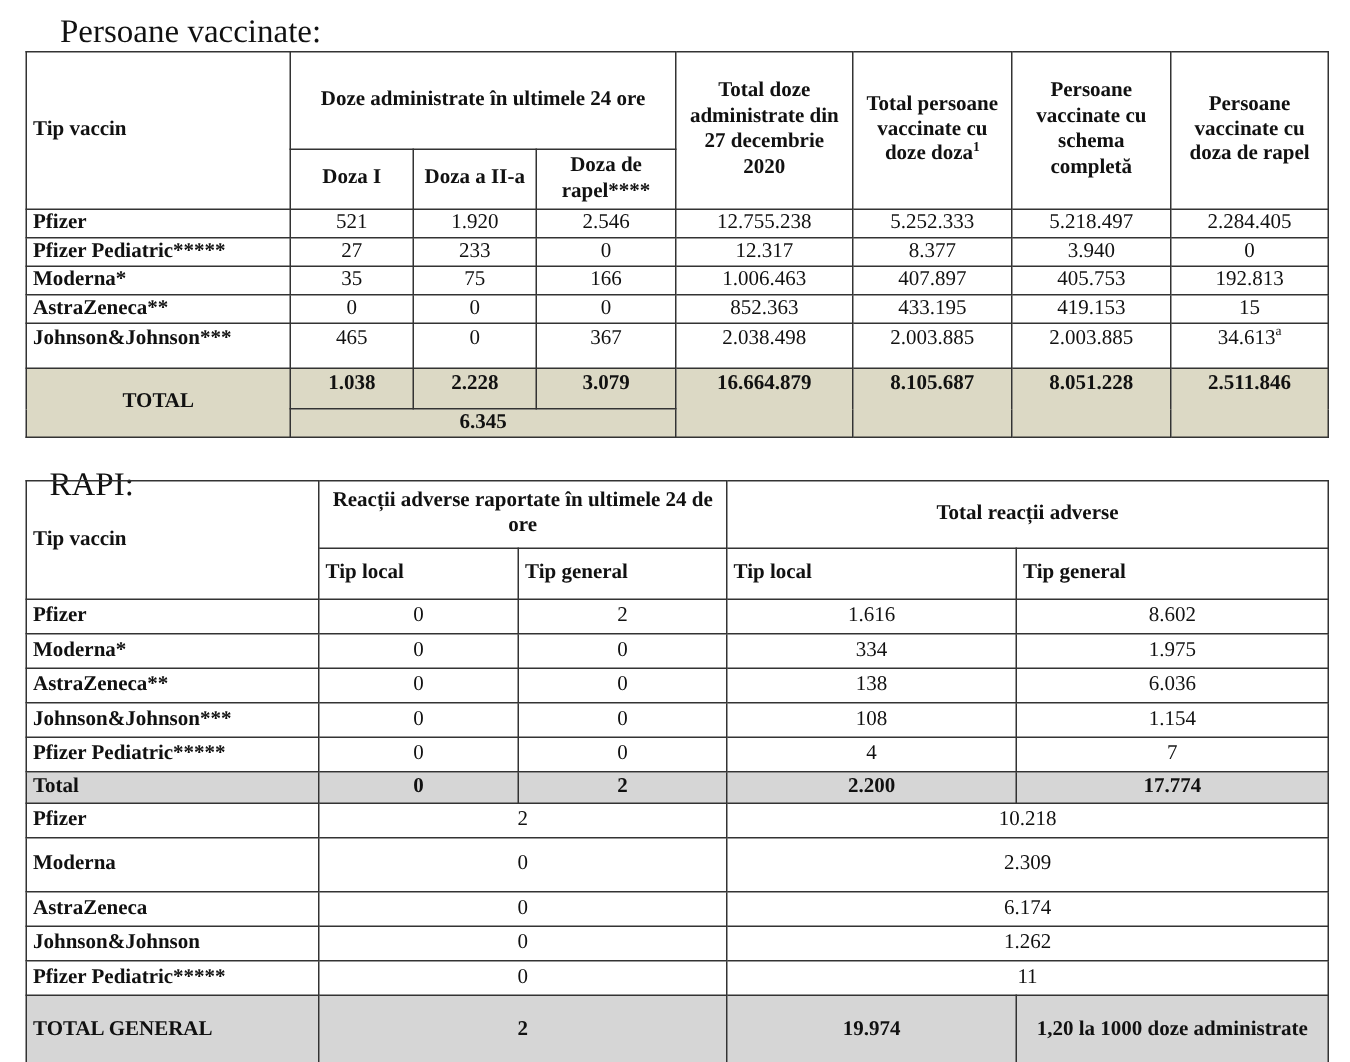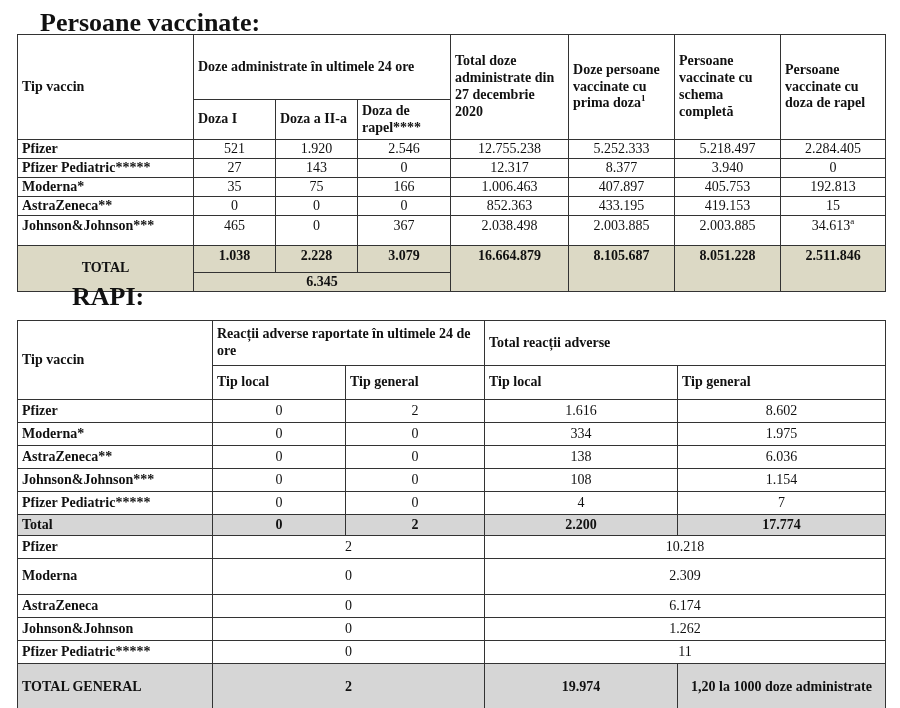--- a/index.html
+++ b/index.html
@@ -3,32 +3,32 @@
 <meta charset="utf-8">
 <style>
   * { box-sizing: border-box; }
   html, body { margin: 0; padding: 0; background: #ffffff; }
   body {
     width: 900px; height: 708px; overflow: hidden; position: relative;
     font-family: "Liberation Serif", "DejaVu Serif", serif;
     color: #111;
   }
   .heading {
-    position: absolute; font-weight: bold; font-size: 26px; line-height: 1;
+    position: absolute; font-weight: normal; font-size: 22px; line-height: 1;
     font-family: "Liberation Serif", serif;
   }
   table {
     position: absolute; border-collapse: collapse; table-layout: fixed;
     font-family: "Liberation Serif", serif; font-size: 14px;
   }
   td, th {
     border: 1.5px solid #333; padding: 0 4px; vertical-align: middle;
     line-height: 1.2;
   }
-  th { font-weight: bold; text-align: left; }
+  th { font-weight: bold; text-align: center; }
   .left { text-align: left; }
   .center { text-align: center; }
   .bold { font-weight: bold; }
   .vtop { vertical-align: top; padding-top: 2px; }
   .tan { background: #dcd9c5; }
   .gray { background: #d6d6d6; }
   sup { font-size: 9px; line-height: 0; vertical-align: super; }
 </style>
 </head>
 <body>
@@ -44,21 +44,21 @@
     <col style="width:118px">
       <col style="width:106px">
       <col style="width:106px">
       <col style="width:105px">
   </colgroup>
   <tbody>
       <tr style="height:65px">
     <th rowspan="2" class="left">Tip vaccin</th>
     <th colspan="3">Doze administrate în ultimele 24 ore</th>
     <th rowspan="2">Total doze administrate din 27 decembrie 2020</th>
-    <th rowspan="2"><span>Doze persoane vaccinate cu prima doza</span><sup>1</sup></th>
+    <th rowspan="2"><span>Total persoane vaccinate cu doze doza</span><sup>1</sup></th>
     <th rowspan="2">Persoane vaccinate cu schema completă</th>
     <th rowspan="2">Persoane vaccinate cu doza de rapel</th>
   </tr>
   <tr style="height:40px">
     <th>Doza I</th>
     <th>Doza a II-a</th>
     <th>Doza de rapel****</th>
   </tr>
   <tr style="height:19px">
     <td class="left bold">Pfizer</td>
@@ -66,21 +66,21 @@
     <td class="center">1.920</td>
     <td class="center">2.546</td>
     <td class="center">12.755.238</td>
     <td class="center">5.252.333</td>
     <td class="center">5.218.497</td>
     <td class="center">2.284.405</td>
   </tr>
   <tr style="height:19px">
     <td class="left bold">Pfizer Pediatric*****</td>
     <td class="center">27</td>
-    <td class="center">143</td>
+    <td class="center">233</td>
     <td class="center">0</td>
     <td class="center">12.317</td>
     <td class="center">8.377</td>
     <td class="center">3.940</td>
     <td class="center">0</td>
   </tr>
   <tr style="height:19px">
     <td class="left bold">Moderna*</td>
     <td class="center">35</td>
     <td class="center">75</td>
@@ -119,21 +119,21 @@
     <td rowspan="2" class="center bold vtop">8.105.687</td>
     <td rowspan="2" class="center bold vtop">8.051.228</td>
     <td rowspan="2" class="center bold vtop">2.511.846</td>
   </tr>
   <tr style="height:19px" class="tan">
     <td colspan="3" class="center bold">6.345</td>
   </tr>
 </tbody>
   </table>
 
-<div class="heading" style="left:33px; top:284px;margin-left:39px;">RAPI:</div>
+<div class="heading" style="left:33px; top:312px;">RAPI:</div>
 
 <table style="left:17px; top:320px; width:868px;">
   <colgroup>
     <col style="width:195px">
       <col style="width:133px">
       <col style="width:139px">
       <col style="width:193px">
       <col style="width:208px">
   </colgroup>
   <tbody>

